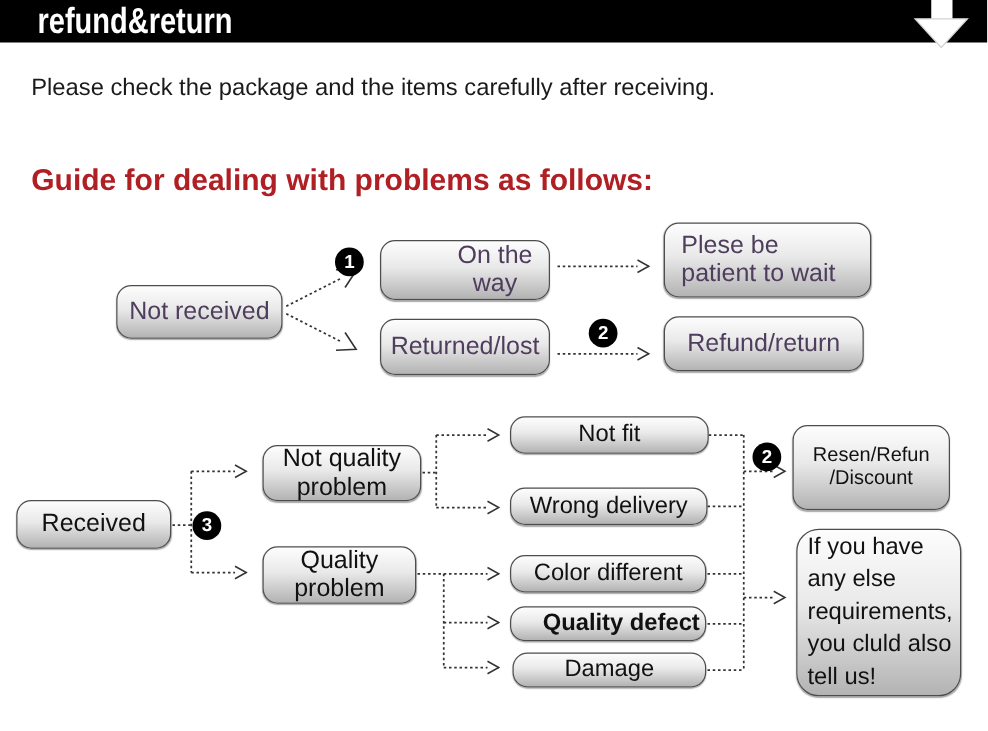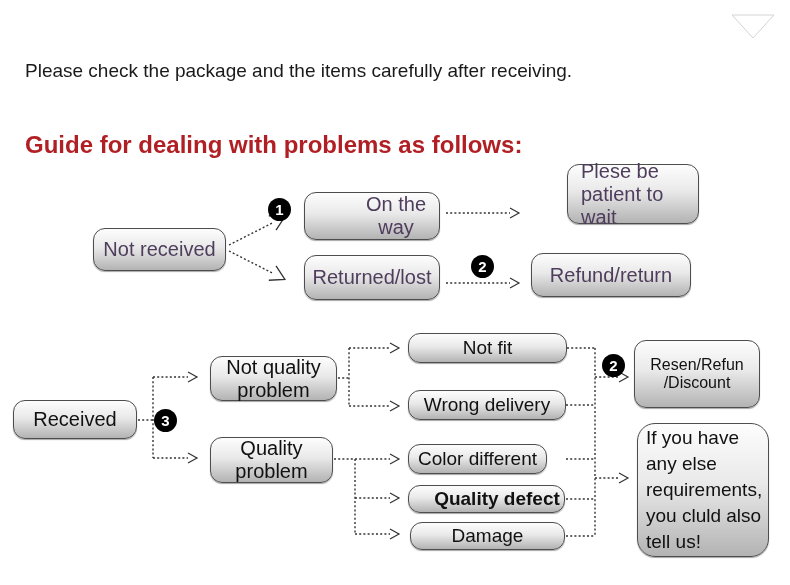--- a/index.html
+++ b/index.html
@@ -41,20 +41,23 @@
     z-index:3;
   }
   .connector-layer{position:absolute;left:0;top:0;width:790px;height:585px;pointer-events:none;z-index:1;}
   .node,.badge{z-index:2;}
 </style>
 </head>
 <body>
 
 <div class="screen">
 
+  <div class="header-bar">
+    <div class="header-title">refund&amp;return</div>
+  </div>
   <svg class="header-arrow" viewBox="0 0 70 45">
     <rect x="25" y="0" width="17" height="16" fill="#ffffff"></rect>
     <polygon points="12,15 54,15 33,38" fill="#ffffff" stroke="#d4d4d4" stroke-width="1"></polygon>
   </svg>
 
   <div class="intro-line intro-1">Please check the package and the items carefully after receiving.</div>
   <div class="guide-heading">Guide for dealing with problems as follows:</div>
 
   <svg class="connector-layer" viewBox="0 0 790 585">
     <defs>
@@ -97,35 +100,35 @@
       <path d="M595,478 L628,478" marker-end="url(#ah)"></path>
     </g>
   </svg>
 
   <div>
     <div class="node purple" style="left:93px;top:228px;width:133px;height:43px;">Not received</div>
     <div class="badge" style="left:268px;top:198px;">1</div>
     <div class="node purple" style="left:304px;top:192px;width:136px;height:48px;padding-left:48px;">On the way</div>
     <div class="node purple" style="left:304px;top:255px;width:136px;height:45px;">Returned/lost</div>
     <div class="badge" style="left:471px;top:255px;">2</div>
-    <div class="node purple left" style="left:531px;top:164px;width:132px;height:60px;margin-left:36px;">Plese be
+    <div class="node purple left" style="left:531px;top:178px;width:166px;height:60px;">Plese be
 patient to wait</div>
     <div class="node purple" style="left:531px;top:253px;width:160px;height:44px;">Refund/return</div>
   </div>
 
   <div>
     <div class="node" style="left:13px;top:400px;width:124px;height:39px;font-size:20px;">Received</div>
     <div class="badge" style="left:154px;top:409px;">3</div>
     <div class="node" style="left:210px;top:356px;width:127px;height:45px;font-size:20px;">Not quality
 problem</div>
     <div class="node" style="left:210px;top:437px;width:123px;height:46px;font-size:20px;">Quality
 problem</div>
     <div class="node" style="left:408px;top:333px;width:159px;height:30px;">Not fit</div>
     <div class="node" style="left:408px;top:390px;width:158px;height:30px;">Wrong delivery</div>
-    <div class="node" style="left:408px;top:444px;width:139px;height:30px;">Color different</div>
+    <div class="node" style="left:408px;top:444px;width:157px;height:30px;">Color different</div>
     <div class="node bold" style="left:408px;top:485px;width:157px;height:28px;">Quality defect</div>
     <div class="node" style="left:410px;top:522px;width:155px;height:28px;">Damage</div>
     <div class="badge" style="left:602px;top:354px;">2</div>
     <div class="node" style="left:634px;top:340px;width:126px;height:68px;font-size:16px;">Resen/Refun
 /Discount</div>
     <div class="node left big-radius" style="left:637px;top:423px;width:132px;height:134px;line-height:26px;padding-left:8px;">If you have
 any else
 requirements,
 you cluld also
 tell us!</div>

